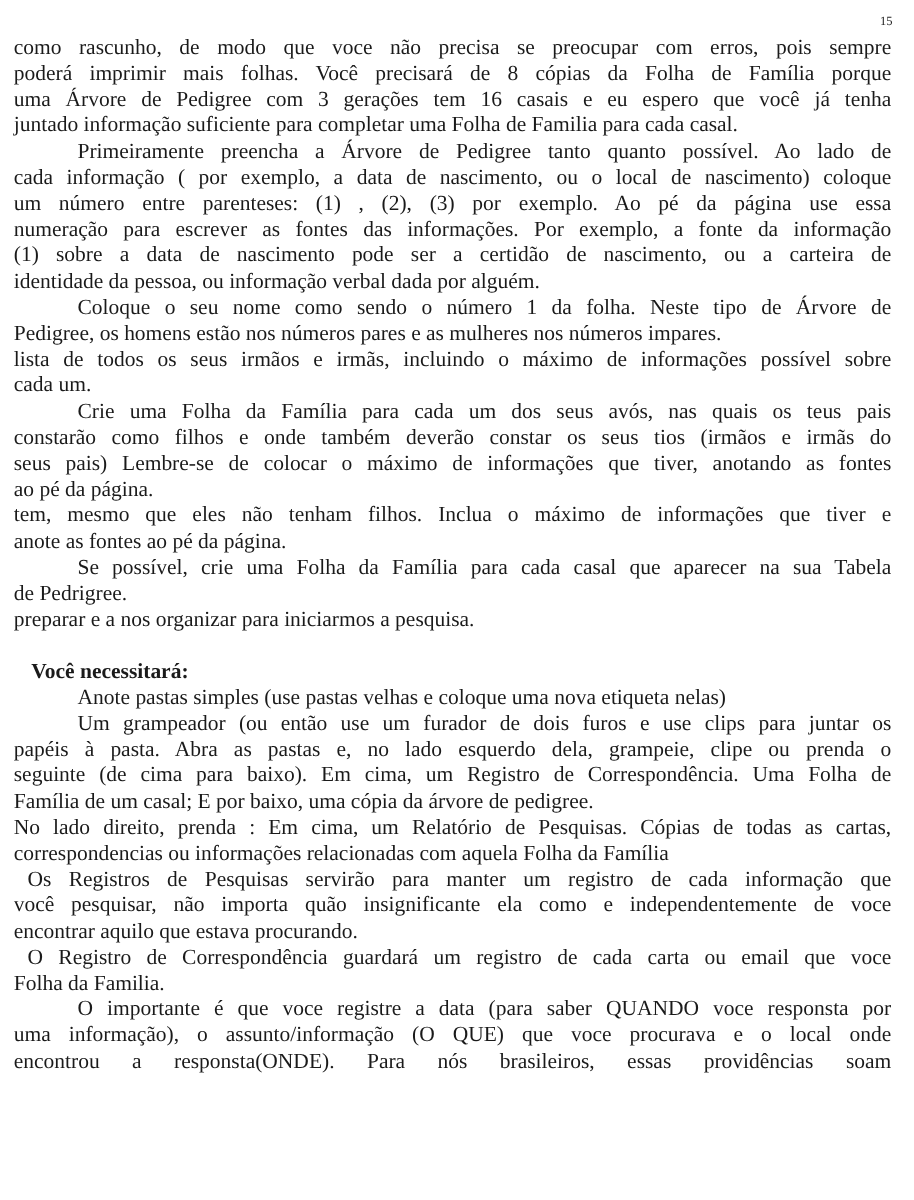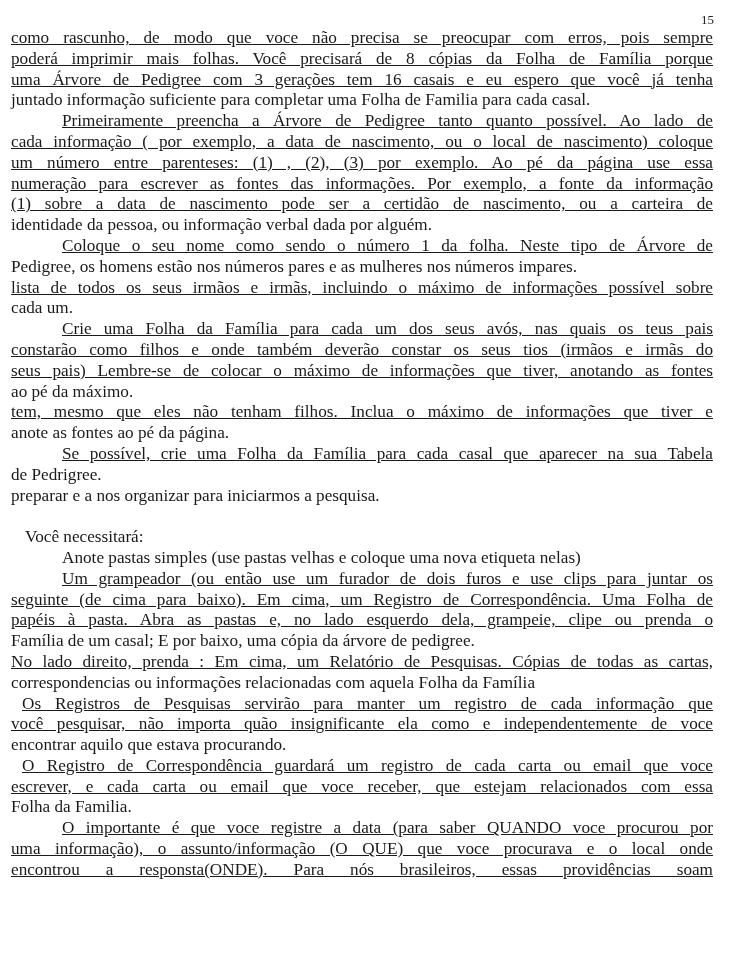--- a/index.html
+++ b/index.html
@@ -4,30 +4,30 @@
 <style>
   html, body { margin: 0; padding: 0; background: #ffffff; }
   body { width: 731px; height: 960px; position: relative; overflow: hidden; }
   .page {
     position: absolute; left: 0; top: 0; width: 731px; height: 960px;
     background: #ffffff; color: #1a1a1a;
     font-family: "Liberation Serif", "DejaVu Serif", serif;
   }
   .page-number {
     position: absolute; top: 12px; right: 17px;
-    font-size: 13px; color: #222;
+    font-size: 10px; color: #222;
   }
   .body-text {
     position: absolute; left: 11px; top: 28px; width: 702px;
     font-size: 17.2px; line-height: 20.8px;
   }
   .line { display: block; white-space: nowrap; height: 20.8px; }
-  .line.j { text-align: justify; text-align-last: justify; white-space: normal; overflow: hidden; text-decoration: underline; }
+  .line.j { text-align: justify; text-align-last: justify; white-space: normal; overflow: hidden; }
   .ind-l { padding-left: 51px; }
-  .ind-m { padding-left: 14px; }
+  .ind-m { padding-left: 14px; font-weight: bold; }
   .ind-s { padding-left: 11px; }
   .gap { height: 20.8px; display: block; }
 </style>
 </head>
 <body>
 
 <div class="page">
   <div class="page-number">15</div>
   <div class="body-text" id="body-text">
       <span class="line j">como rascunho, de modo que voce não precisa se preocupar com erros, pois sempre</span>
@@ -40,38 +40,37 @@
       <span class="line j">numeração para escrever as fontes das informações. Por exemplo, a fonte da informação</span>
       <span class="line j">(1) sobre a data de nascimento pode ser a certidão de nascimento, ou a carteira de</span>
       <span class="line">identidade da pessoa, ou informação verbal dada por alguém.</span>
       <span class="line j ind-l">Coloque o seu nome como sendo o número 1 da folha. Neste tipo de Árvore de</span>
       <span class="line">Pedigree, os homens estão nos números pares e as mulheres nos números impares.</span>
       <span class="line j">lista de todos os seus irmãos e irmãs, incluindo o máximo de informações possível sobre</span>
       <span class="line">cada um.</span>
       <span class="line j ind-l">Crie uma Folha da Família para cada um dos seus avós, nas quais os teus pais</span>
       <span class="line j">constarão como filhos e onde também deverão constar os seus tios (irmãos e irmãs do</span>
       <span class="line j">seus pais) Lembre-se de colocar o máximo de informações que tiver, anotando as fontes</span>
-      <span class="line">ao pé da máximo.</span>
+      <span class="line">ao pé da página.</span>
       <span class="line j">tem, mesmo que eles não tenham filhos. Inclua o máximo de informações que tiver e</span>
       <span class="line">anote as fontes ao pé da página.</span>
       <span class="line j ind-l">Se possível, crie uma Folha da Família para cada casal que aparecer na sua Tabela</span>
       <span class="line">de Pedrigree.</span>
       <span class="line">preparar e a nos organizar para iniciarmos a pesquisa.</span>
       <span class="gap"></span>
       <span class="line ind-m">Você necessitará:</span>
       <span class="line ind-l">Anote pastas simples (use pastas velhas e coloque uma nova etiqueta nelas)</span>
       <span class="line j ind-l">Um grampeador (ou então use um furador de dois furos e use clips para juntar os</span>
+      <span class="line j">papéis à pasta. Abra as pastas e, no lado esquerdo dela, grampeie, clipe ou prenda o</span>
       <span class="line j">seguinte (de cima para baixo). Em cima, um Registro de Correspondência. Uma Folha de</span>
-      <span class="line j">papéis à pasta. Abra as pastas e, no lado esquerdo dela, grampeie, clipe ou prenda o</span>
       <span class="line">Família de um casal; E por baixo, uma cópia da árvore de pedigree.</span>
       <span class="line j">No lado direito, prenda : Em cima, um Relatório de Pesquisas. Cópias de todas as cartas,</span>
       <span class="line">correspondencias ou informações relacionadas com aquela Folha da Família</span>
       <span class="line j ind-s">Os Registros de Pesquisas servirão para manter um registro de cada informação que</span>
       <span class="line j">você pesquisar, não importa quão insignificante ela como e independentemente de voce</span>
       <span class="line">encontrar aquilo que estava procurando.</span>
       <span class="line j ind-s">O Registro de Correspondência guardará um registro de cada carta ou email  que voce</span>
-      <span class="line j">escrever, e cada carta ou email que voce receber, que estejam relacionados com essa</span>
       <span class="line">Folha da Familia.</span>
-      <span class="line j ind-l">O importante é que voce registre a data (para saber QUANDO voce procurou por</span>
+      <span class="line j ind-l">O importante é que voce registre a data (para saber QUANDO voce responsta por</span>
       <span class="line j">uma informação), o assunto/informação (O QUE) que voce procurava e o local onde</span>
       <span class="line j">encontrou a responsta(ONDE). Para nós brasileiros, essas providências soam</span>
     </div>
 </div>
 
 </body></html>

